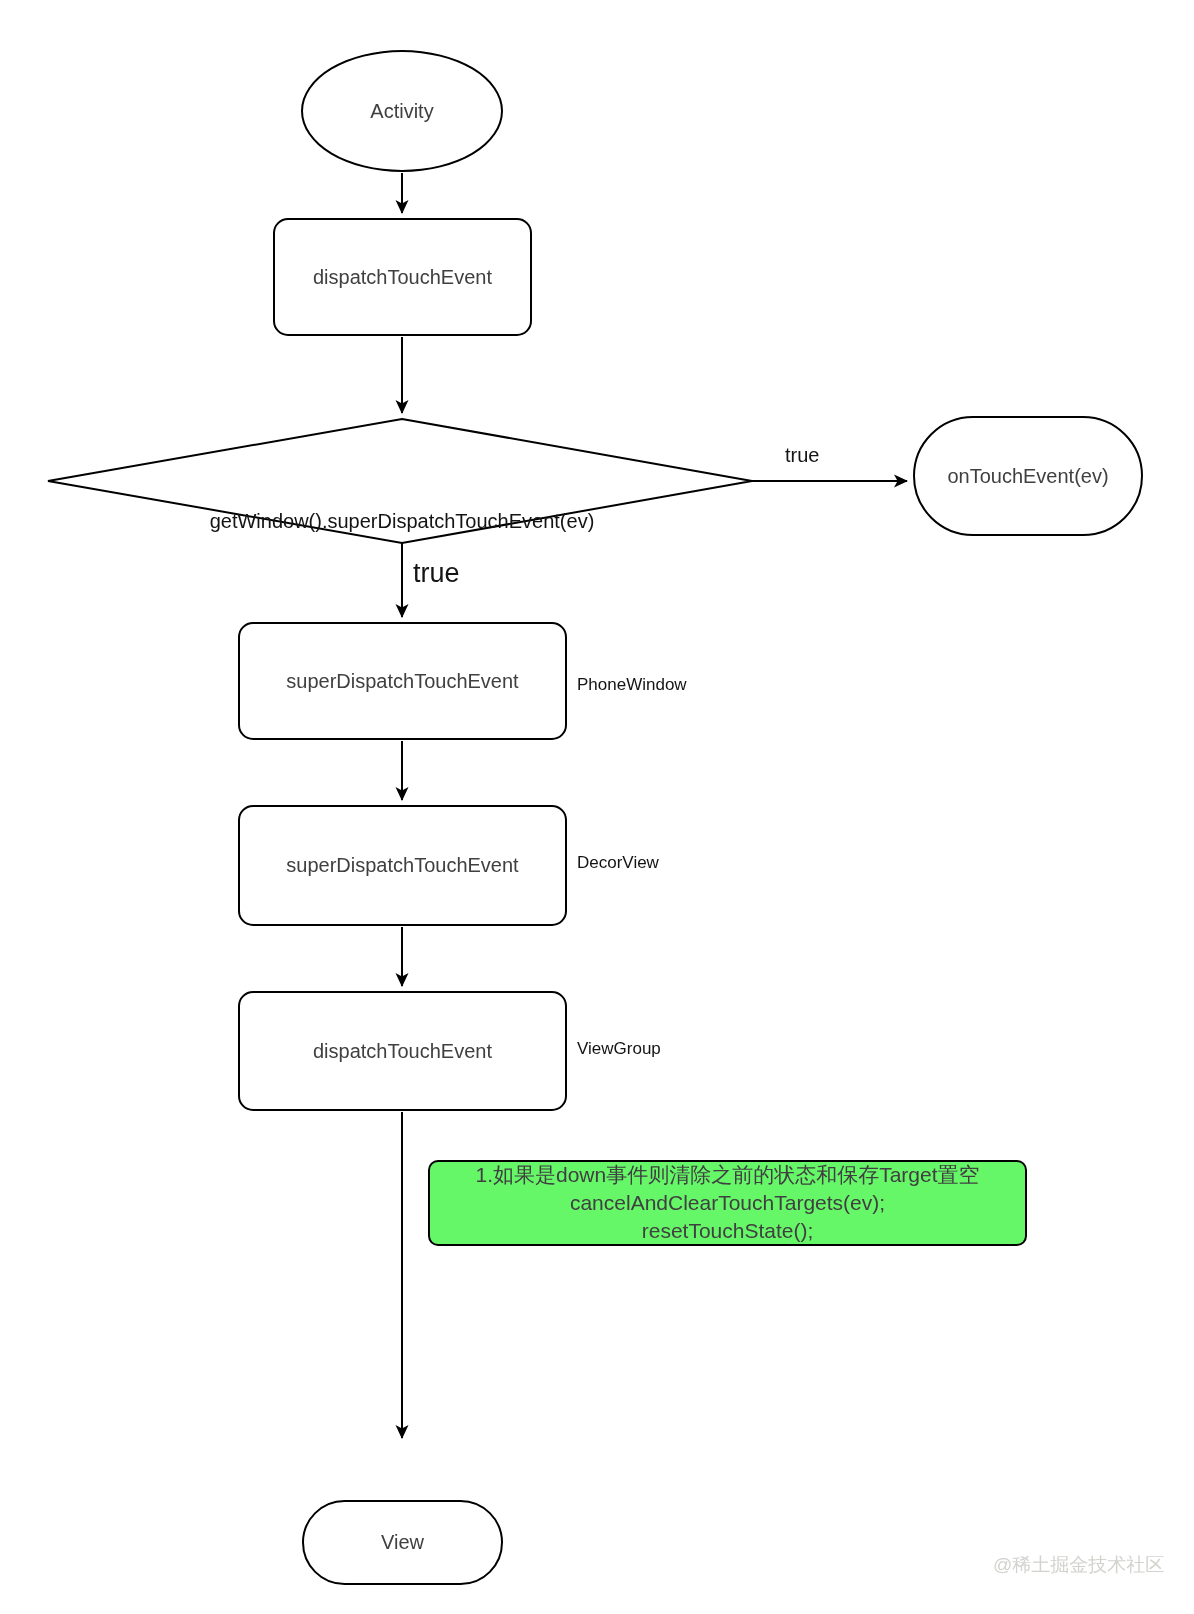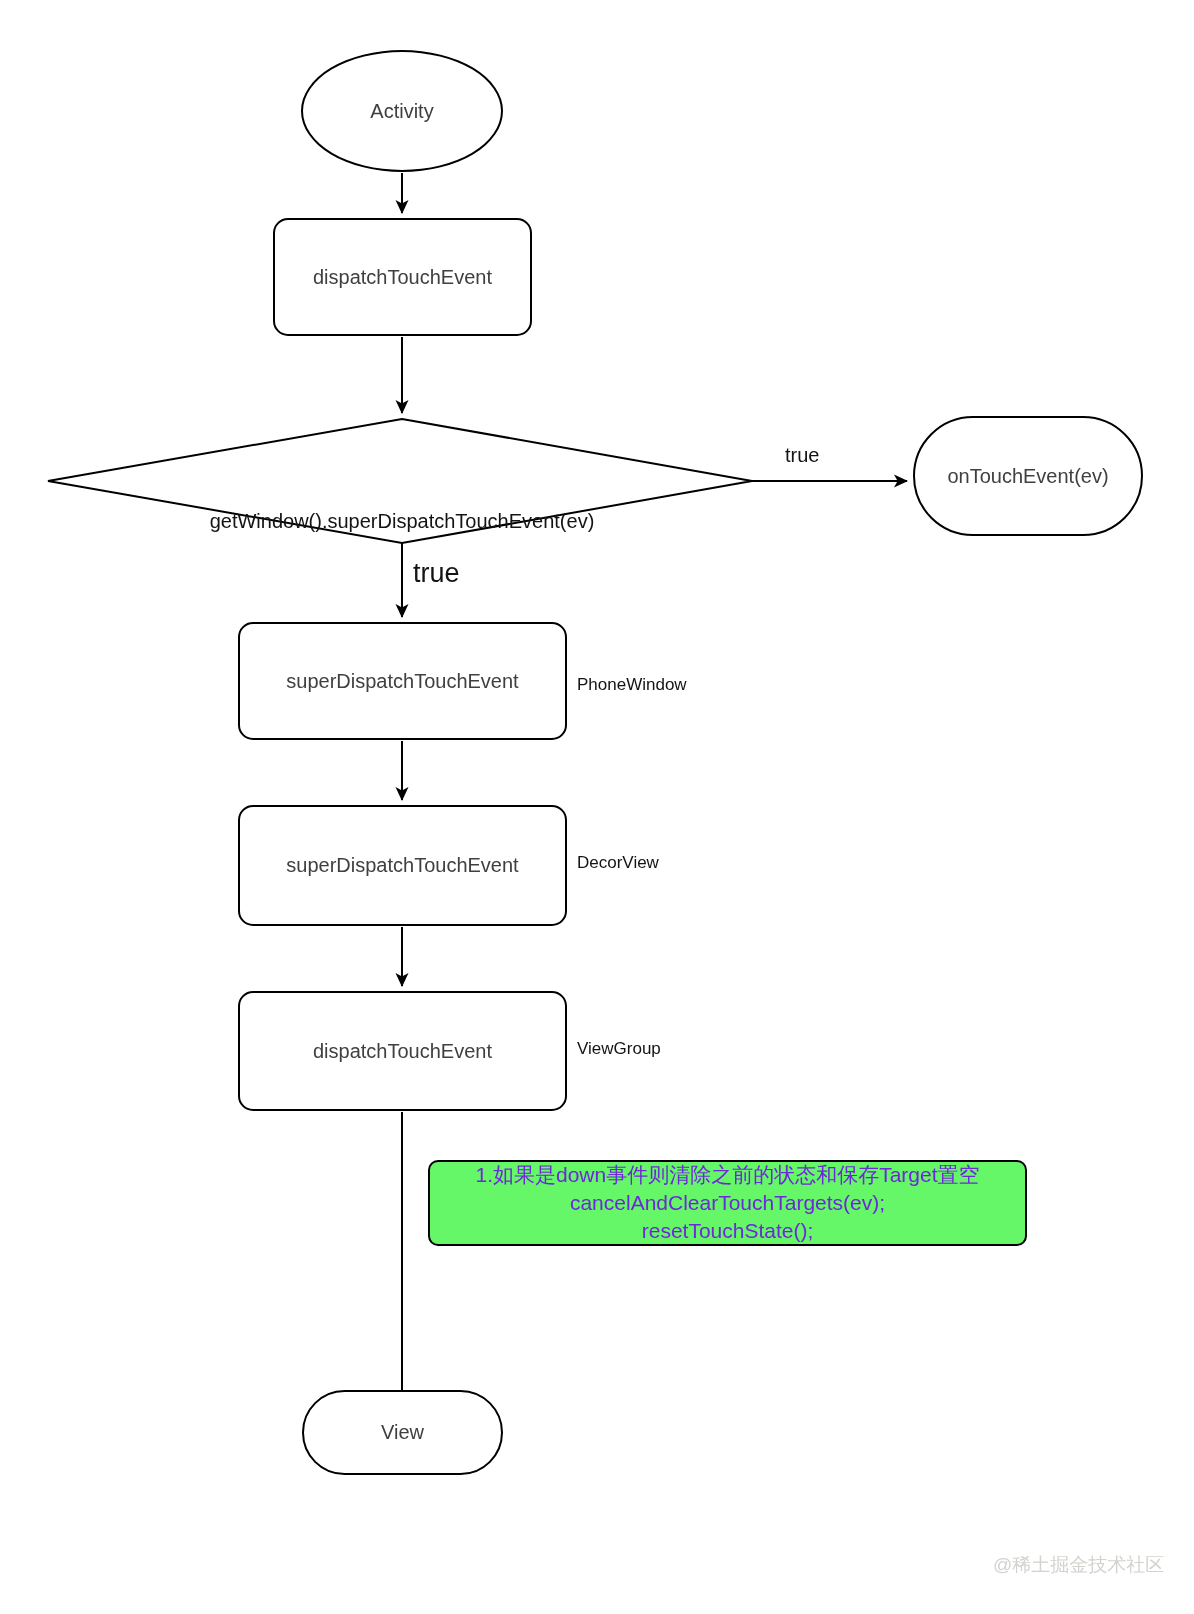--- a/index.html
+++ b/index.html
@@ -10,21 +10,21 @@
         display:flex;align-items:center;justify-content:center;text-align:center;
         font-size:20px;color:#404040;z-index:2;}
   .ellipse{border-radius:50%;}
   .rbox{border-radius:15px;}
   .stadium{border-radius:60px;}
   .stadium-sm{border-radius:55px;}
   .flabel{position:absolute;font-size:17px;color:#141414;white-space:nowrap;z-index:3;}
   .dlabel{position:absolute;z-index:3;text-align:center;font-size:20px;color:#141414;white-space:nowrap;}
   .note{position:absolute;box-sizing:border-box;border:2px solid #000;border-radius:10px;
         display:flex;flex-direction:column;align-items:center;justify-content:center;
-        font-size:21px;line-height:28px;color:#6d28d9;text-align:center;z-index:2;}
+        font-size:21px;line-height:28px;color:#404040;text-align:center;z-index:2;}
   .watermark{position:absolute;font-size:19px;color:#d2d2ce;white-space:nowrap;z-index:4;}
   svg{display:block;}
 </style>
 </head>
 <body>
 
 <div class="canvas">
 
   <svg class="layer" width="1194" height="1614" viewBox="0 0 1194 1614">
     <defs>
@@ -76,19 +76,19 @@
     <span>dispatchTouchEvent</span>
   </div>
   <div class="flabel" style="left:577px;top:1039px;">ViewGroup</div>
 
   <div class="note" style="left: 428px; top: 1160px; width: 599px; height: 86px; background: rgb(102, 247, 104); border-color: rgb(0, 0, 0);">
     <div>1.如果是down事件则清除之前的状态和保存Target置空</div>
     <div>cancelAndClearTouchTargets(ev);</div>
     <div>resetTouchState();</div>
   </div>
 
-  <div class="node stadium-sm" style="left:302px;top:1390px;width:201px;height:85px;">
+  <div class="node stadium-sm" style="left:302px;top:1500px;width:201px;height:85px;">
     <span>View</span>
   </div>
 
   <div class="watermark" style="left:993px;top:1552px;">@稀土掘金技术社区</div>
 
 </div>
 
 </body></html>

